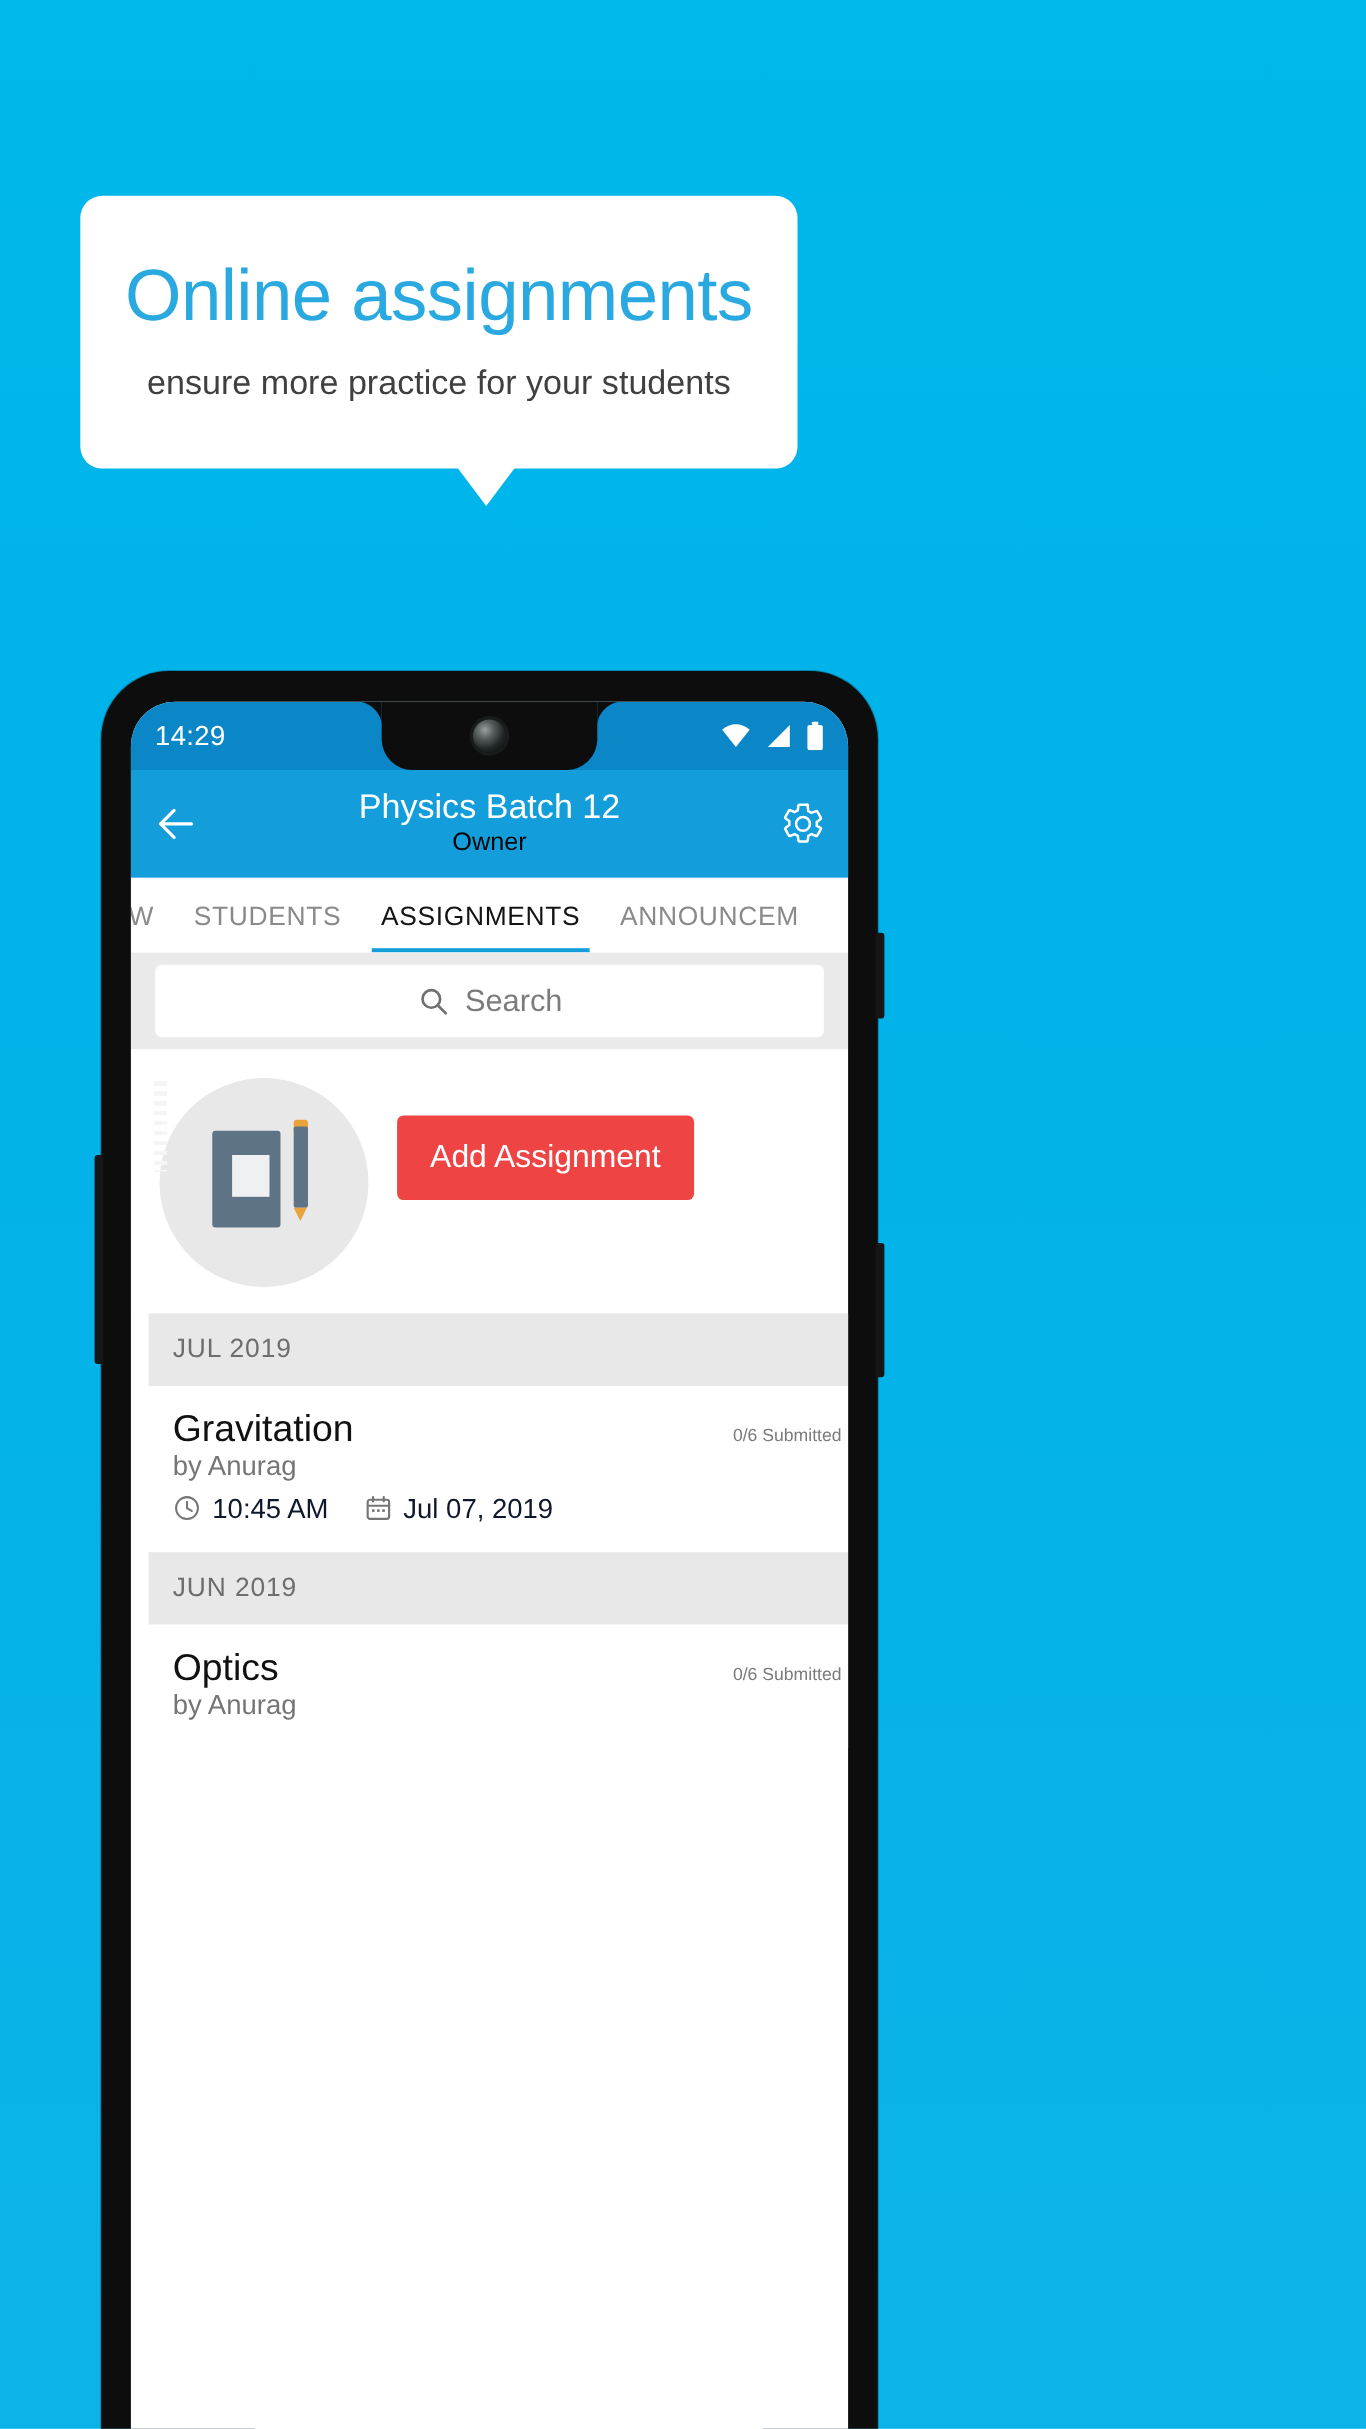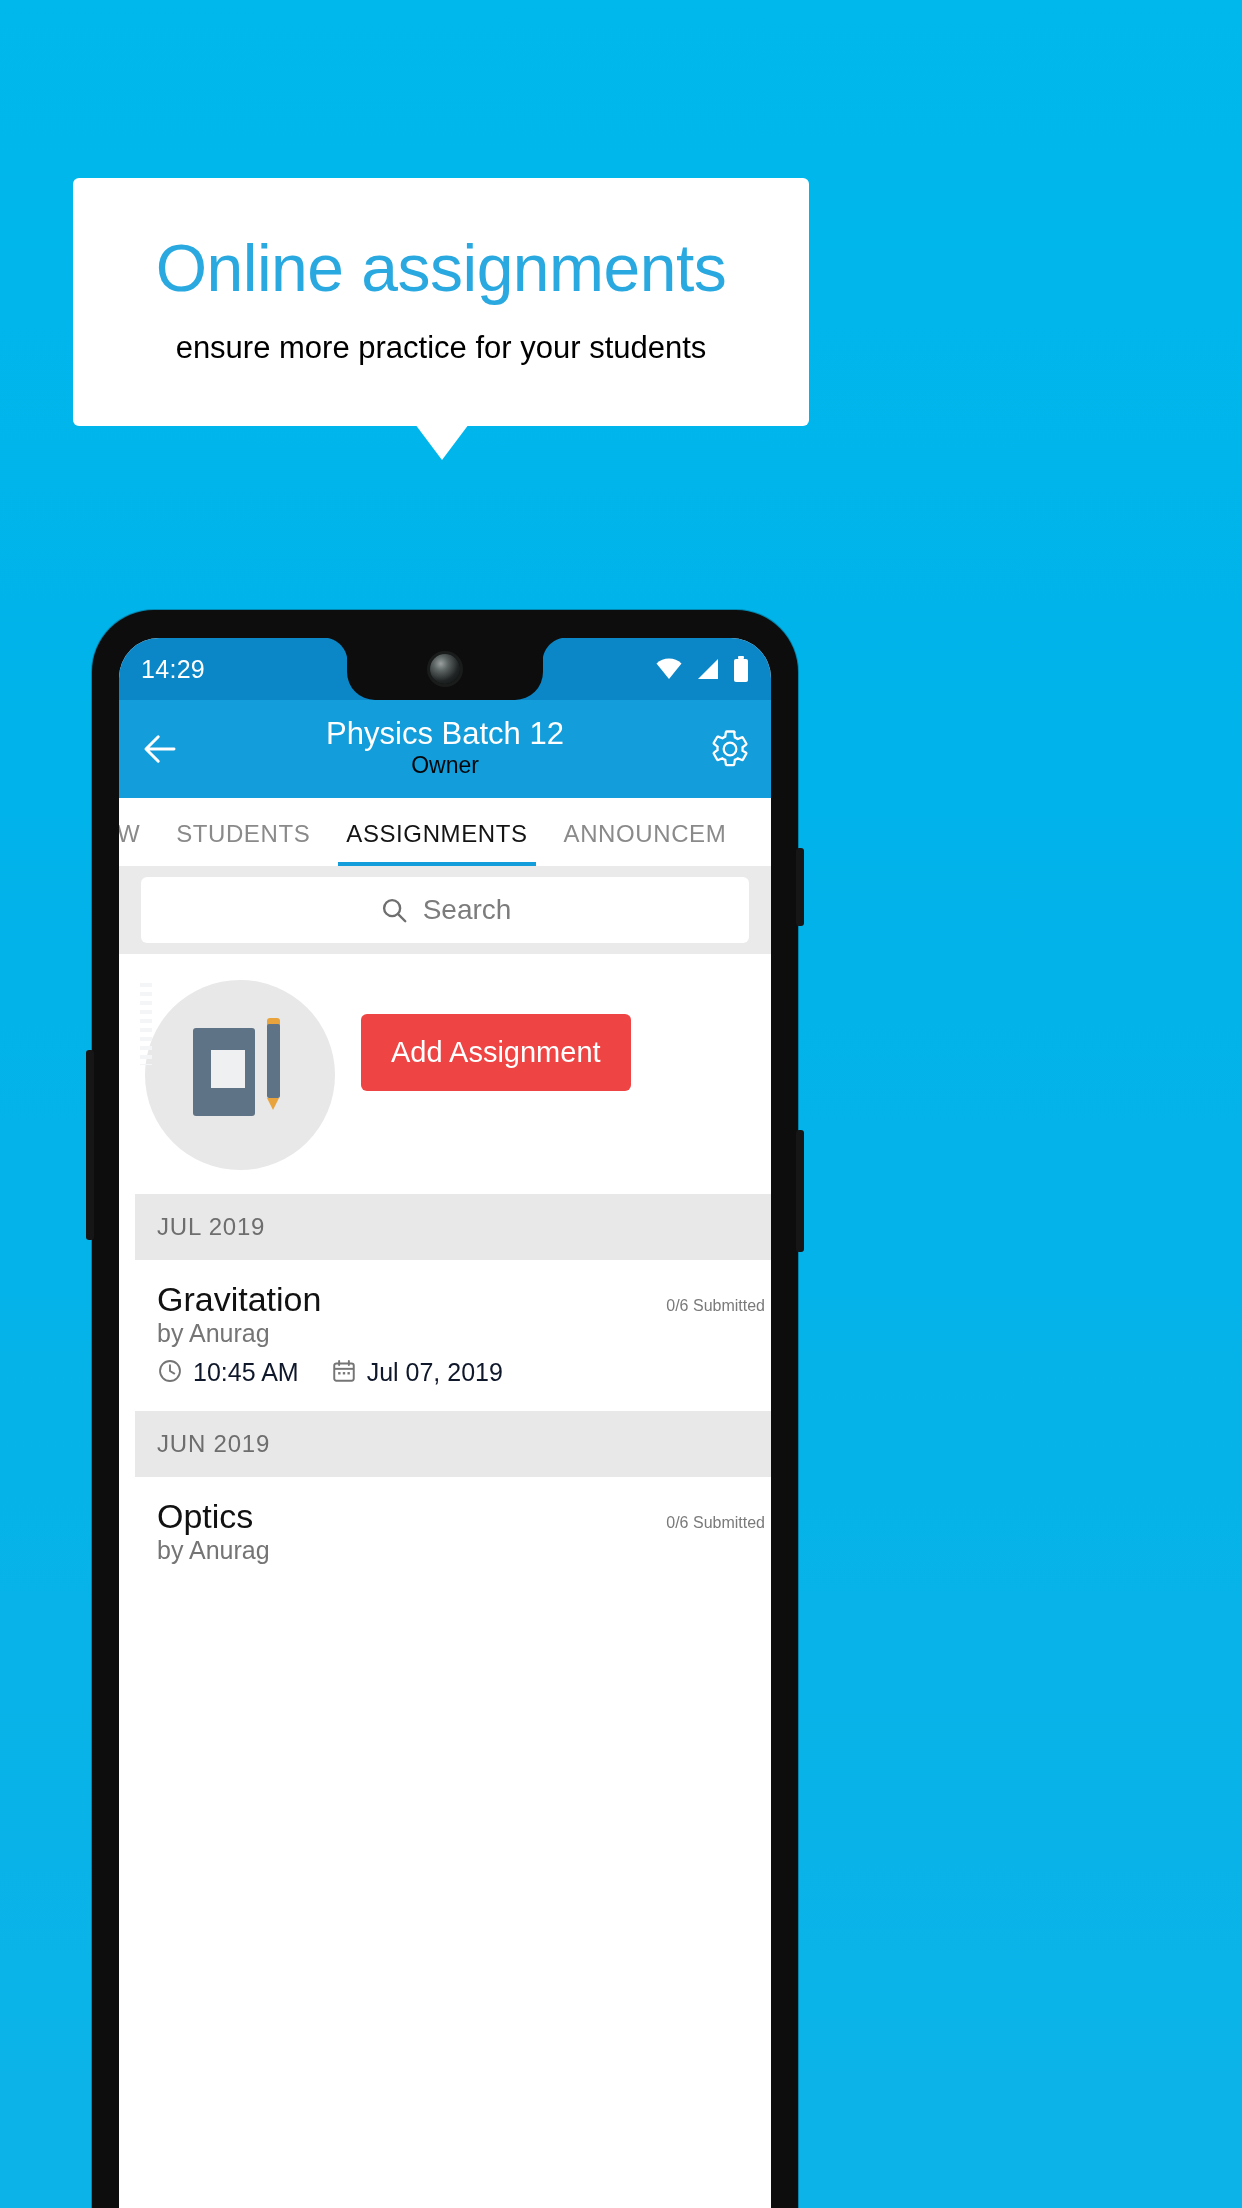--- a/index.html
+++ b/index.html
@@ -10,23 +10,23 @@
   }
   body {
     background: linear-gradient(180deg, #00b8ec 0%, #00b3ea 35%, #0cb3e8 100%);
     position: relative;
   }
 
   
   #promo-bubble {
     position: absolute;
     left: 73px; top: 178px;
-    width: 736px; height: 248px;
-    background: #ffffff;
-    border-radius: 6px;
+    width: 652px; height: 248px;
+    background: #ffffff;
+    border-radius: 20px;
   }
   #promo-tail {
     position: absolute;
     left: 415px; top: 424px;
     width: 0; height: 0;
     border-left: 27px solid transparent;
     border-right: 27px solid transparent;
     border-top: 36px solid #ffffff;
   }
   #promo-title {
@@ -37,21 +37,21 @@
     font-weight: 400;
     color: #29a9e0;
     letter-spacing: -0.5px;
   }
   #promo-sub {
     position: absolute;
     left: 0; right: 0; top: 152px;
     text-align: center;
     font-size: 31px;
     font-weight: 400;
-    color: #000000;
+    color: #404040;
   }
 
   
   #phone {
     position: absolute;
     left: 92px; top: 610px;
     width: 706px; height: 1640px;
     background: #0d0d0d;
     border-radius: 62px 62px 0 0;
     box-shadow: 0 0 0 1px rgba(0,0,0,0.25);

